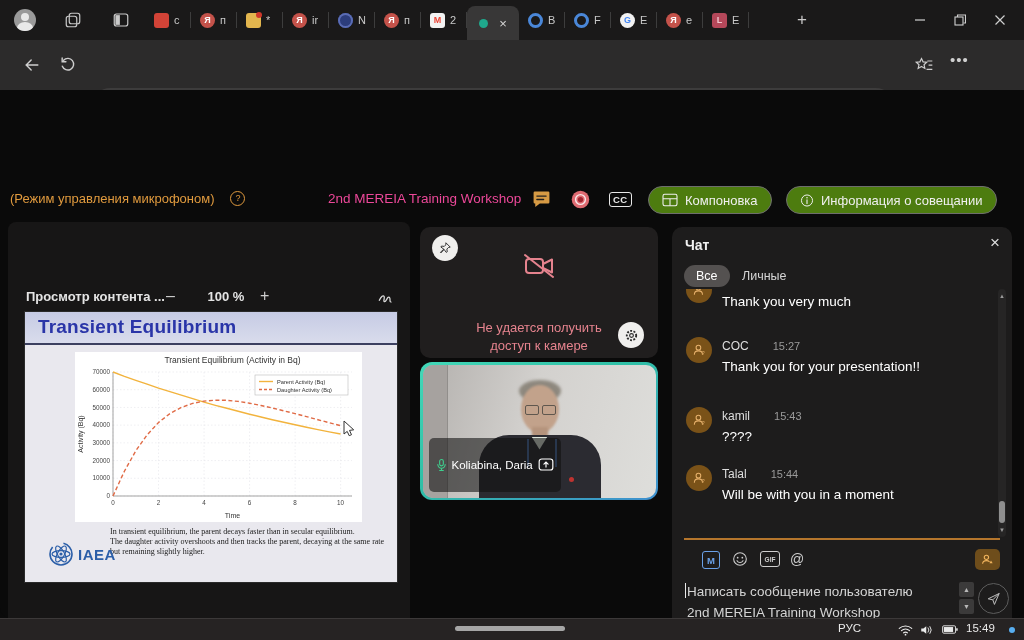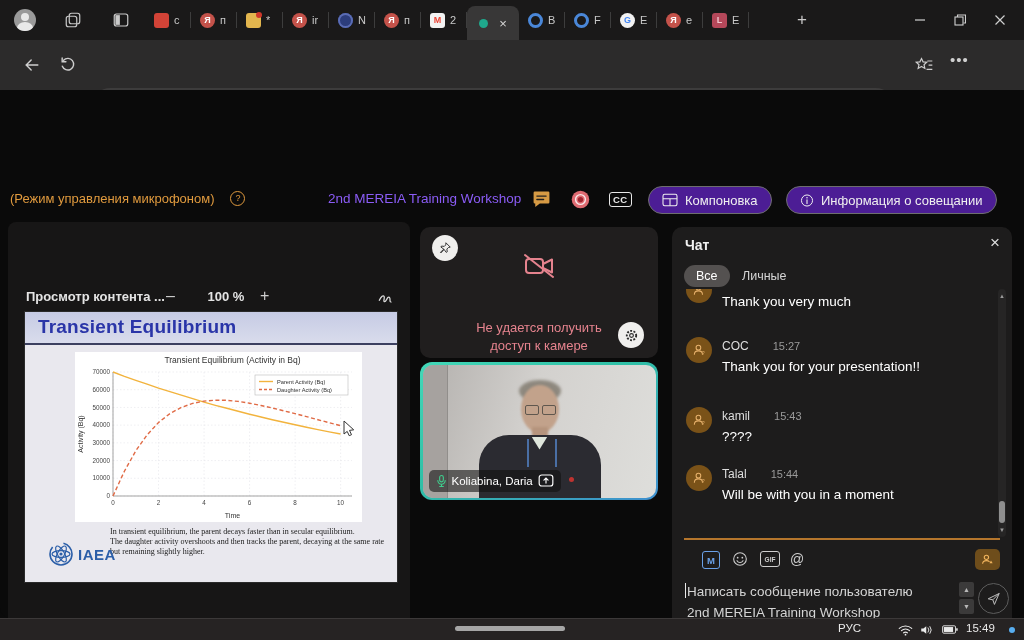--- a/index.html
+++ b/index.html
@@ -39,25 +39,25 @@
   .urlpill{position:absolute;left:93px;top:48px;width:800px;height:34px;border-radius:17px;background:#3d3c3c;display:flex;align-items:center;}
   .urltext{font-size:12.5px;color:#b5b5b5;white-space:nowrap;overflow:hidden;max-width:660px;}
   .urltext b{color:#efefef;font-weight:bold;}
   .copilot{position:absolute;left:988px;top:51px;width:24px;height:24px;border-radius:50%;
            background:conic-gradient(#4ec9e8,#6f6ff0,#e060c8,#f2b84b,#79d39a,#4ec9e8);}
 
   
   .webex{position:absolute;left:0;top:90px;width:1024px;height:528px;background:#0a0a0a;border-radius:0 0 10px 10px;}
   .micmode{position:absolute;left:10px;top:101px;font-size:13px;color:#e09a3e;display:flex;gap:16px;align-items:center;}
   .qcirc{width:13px;height:13px;border:1.2px solid #e09a3e;border-radius:50%;font-size:9px;line-height:13px;text-align:center;flex:none;}
-  .mtitle{position:absolute;left:328px;top:101px;font-size:13.5px;color:#8b5cf6;}
+  .mtitle{position:absolute;left:328px;top:101px;font-size:13.5px;color:#ec4899;}
   .hico{position:absolute;top:99px;}
   .ccbadge{border:1.4px solid #e8e8e8;border-radius:3px;color:#e8e8e8;font-size:9.5px;font-weight:bold;padding:1px 3px;letter-spacing:.5px;}
   .pillbtn{position:absolute;top:96px;height:28px;border:1px solid #6e6e6e;border-radius:15px;display:flex;align-items:center;gap:7px;
-           padding:13px 13px;color:#f0f0f0;font-size:13px;background:#4c1d95;box-sizing:border-box;}
+           padding:13px 13px;color:#f0f0f0;font-size:13px;background:#4d7c0f;box-sizing:border-box;}
 
   
   .contentpanel{position:absolute;left:8px;top:132px;width:402px;height:424px;background:#171616;border-radius:8px;}
   .cvbar{position:absolute;left:10px;top:63px;width:384px;height:26px;color:#e4e4e4;}
   .cvlabel{position:absolute;left:8px;top:4px;font-size:13px;font-weight:bold;}
   .cvminus{position:absolute;left:148px;top:2px;font-size:16px;color:#cfcfcf;}
   .cvzoom{position:absolute;left:180px;top:4px;width:56px;text-align:center;font-size:13px;font-weight:bold;}
   .cvplus{position:absolute;left:242px;top:2px;font-size:16px;color:#cfcfcf;}
   .cvpen{position:absolute;right:6px;top:2px;}
 
@@ -85,21 +85,21 @@
   .hair{position:absolute;left:96px;top:15px;width:42px;height:22px;border-radius:50%;background:#8e887e;filter:blur(1.5px);}
   .head{position:absolute;left:98px;top:20px;width:38px;height:48px;border-radius:50%;background:#c2a28b;filter:blur(1px);}
   .glasses{position:absolute;left:101px;top:40px;width:32px;height:9px;}
   .glasses i{position:absolute;top:0;width:12px;height:8px;border:1.3px solid #5f574e;border-radius:2px;}
   .neck{position:absolute;left:109px;top:62px;width:16px;height:12px;background:#b5947d;filter:blur(1px);}
   .torso{position:absolute;left:56px;top:70px;width:122px;height:64px;background:#2b2b31;border-radius:30px 30px 0 0;filter:blur(.6px);}
   .collar{position:absolute;left:109px;top:72px;width:16px;height:13px;background:#dfe6dc;clip-path:polygon(0 0,100% 0,50% 100%);}
   .lanyard{position:absolute;left:104px;top:74px;width:26px;height:28px;border-left:2px solid #4a6fa5;border-right:2px solid #4a6fa5;}
   .reddot{position:absolute;left:146px;top:112px;width:5px;height:5px;border-radius:50%;background:#bf3330;}
   .namepill{position:absolute;left:6px;bottom:6px;height:22px;background:rgba(15,15,15,.58);border-radius:5px;
-            display:flex;align-items:center;gap:5px;padding:0 7px;}
+            display:flex;align-items:center;gap:5px;padding:16px 7px;}
   .pname{font-size:11.5px;color:#fff;}
 
   
   .chatpanel{position:absolute;left:672px;top:137px;width:340px;height:421px;background:#1d1c1c;border-radius:10px;}
   .chattitle{position:absolute;left:13px;top:10px;font-size:14px;font-weight:bold;color:#f0f0f0;}
   .chatclose{position:absolute;right:12px;top:6px;font-size:17px;color:#dcdcdc;}
   .tab-all{position:absolute;left:12px;top:38px;background:#545150;color:#fff;font-size:12.5px;border-radius:13px;padding:4px 12px;}
   .tab-private{position:absolute;left:70px;top:42px;color:#d5d5d5;font-size:12.5px;}
   .chatmsgs{position:absolute;left:0;top:62px;width:318px;height:248px;overflow:hidden;}
   .cavatar{position:absolute;left:14px;width:26px;height:26px;border-radius:50%;background:#7a5218;display:flex;align-items:center;justify-content:center;}

